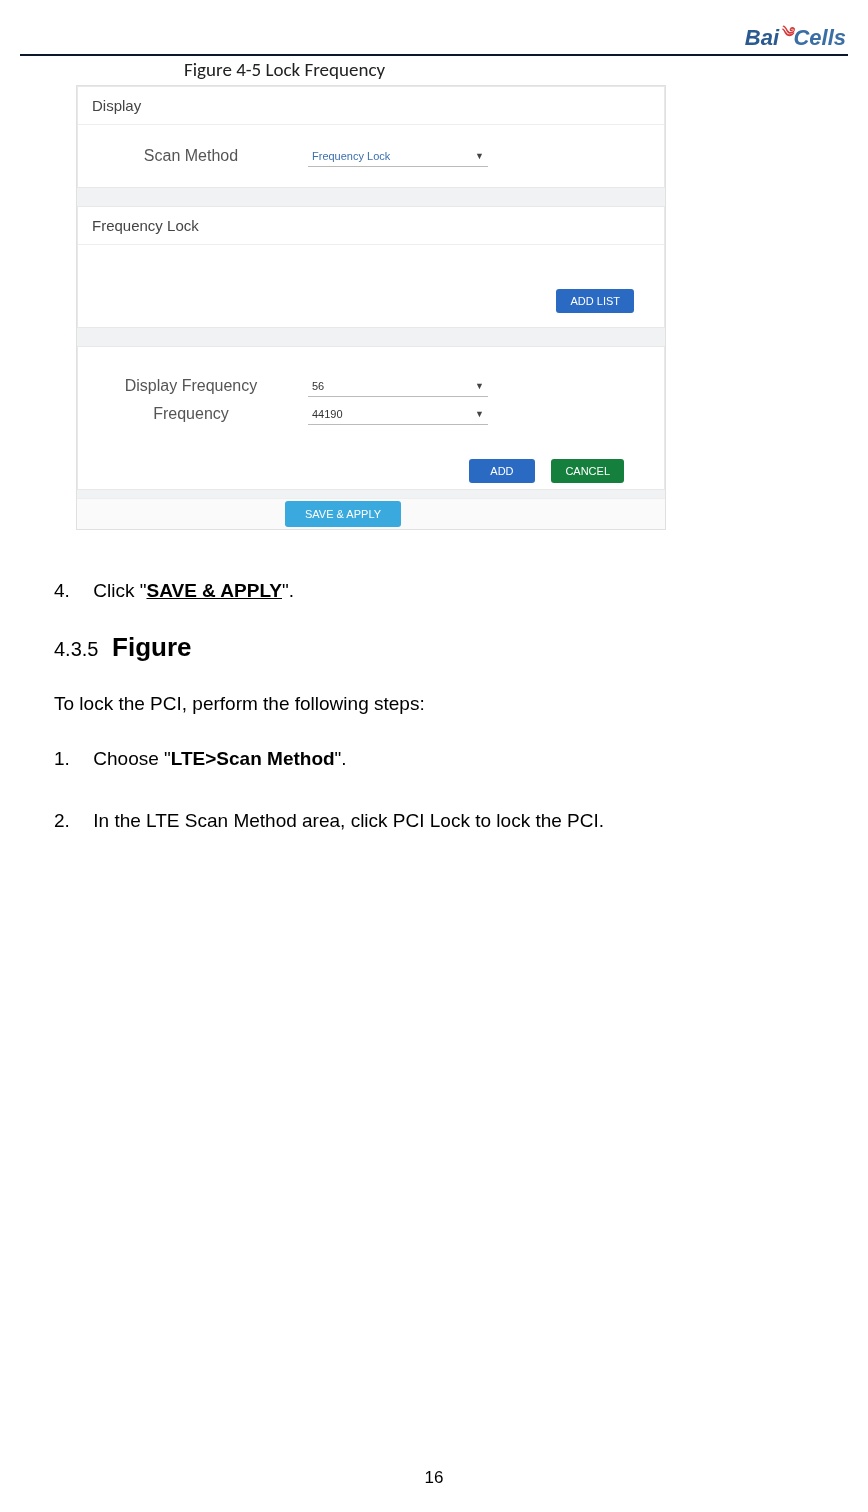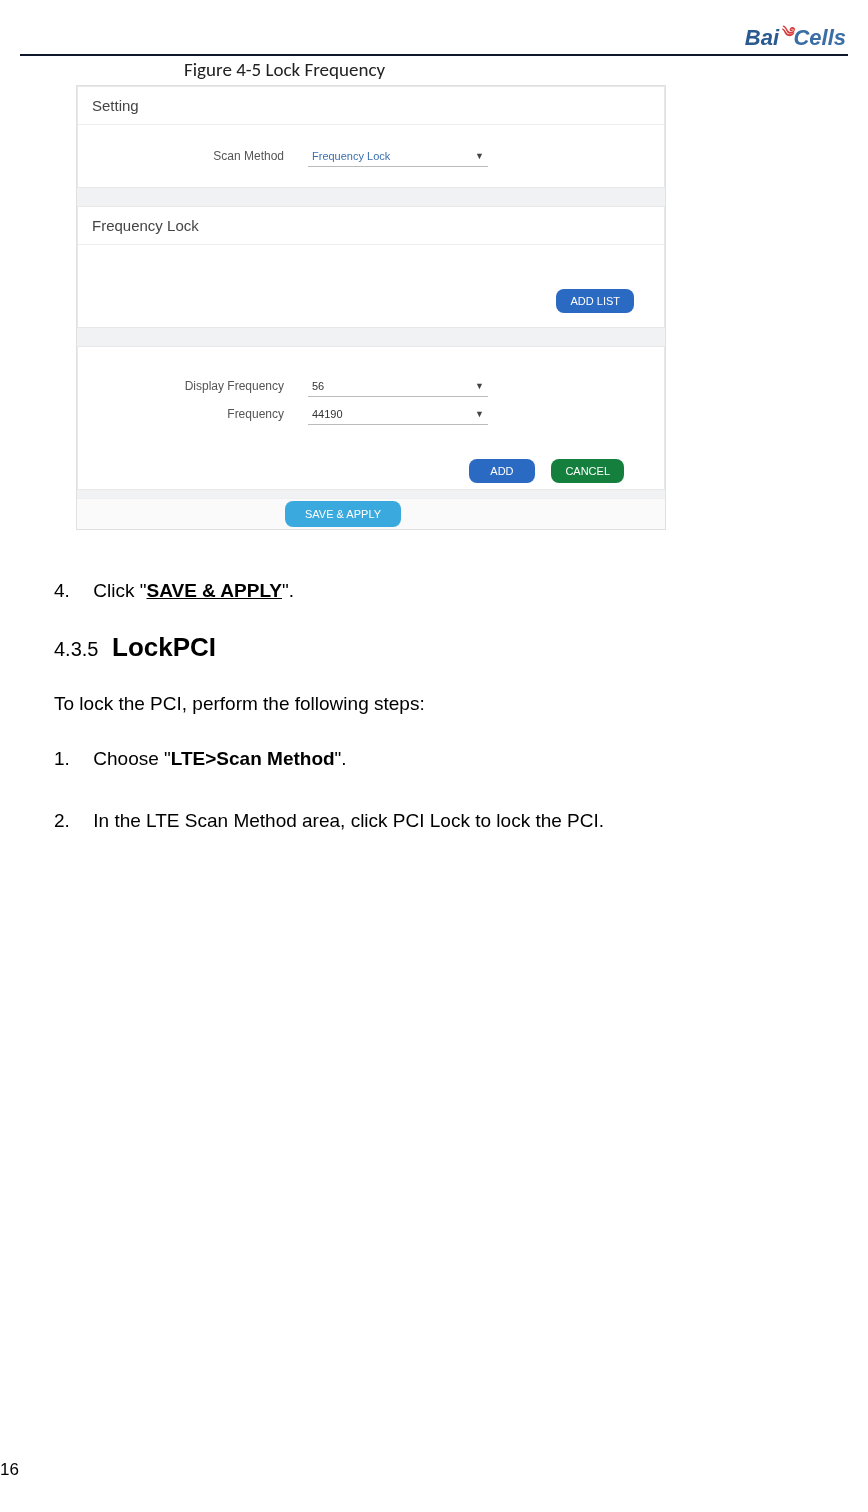--- a/index.html
+++ b/index.html
@@ -61,22 +61,22 @@
       border-bottom: 1px solid #eee;
     }
     .panel-body { padding: 14px 20px 14px 20px; }
     .form-row {
       display: flex;
       align-items: center;
       margin: 6px 0;
     }
     .form-label {
       width: 210px;
-      text-align: right;
-      font-size: 12px;
+      text-align: center;
+      font-size: 16px;
       color: #555;
       padding-right: 24px;
     }
     .form-select {
       width: 180px;
       height: 22px;
       border: none;
       border-bottom: 1px solid #bbb;
       font-size: 11px;
       color: #3b6fb0;
@@ -85,21 +85,21 @@
       align-items: center;
       justify-content: space-between;
       padding: 0 4px;
     }
     .select-caret { font-size: 9px; color: #444; }
     .btn {
       display: inline-block;
       padding: 6px 14px;
       font-size: 11px;
       color: #fff;
-      border-radius: 8px;
+      border-radius: 3px;
       border: none;
       text-align: center;
       min-width: 66px;
     }
     .btn-addlist { background: #2a6ac2; }
     .btn-add { background: #2a6ac2; }
     .btn-cancel { background: #15803d; }
     .btn-save { background: #3aa9de; padding: 7px 20px; font-size: 11px; }
     .btn-row-right { text-align: right; padding: 14px 30px 14px 0; }
     .btn-row-center { padding: 2px 0 2px 208px; border-top: 1px solid #eee; background: #fafafa;}
@@ -117,42 +117,42 @@
     .sec-num { font-weight: normal; margin-right: 8px;}
     .sec-title { font-weight: bold; font-size: 26px; }
     .intro { font-size: 19px; margin: 8px 0 24px 0; }
     .ol-list { margin-top: 6px; }
     .ol-list .ol-step { margin: 6px 0 22px 0; line-height: 2.1; }
     .bold { font-weight: bold; }
     .underline { text-decoration: underline; }
     .fig-ref { font-family: Calibri, Arial, sans-serif; font-size: 19px; }
     .page-number {
       position: absolute;
-      bottom: 32px;
+      bottom: 24px;
       left: 0; right: 0;
-      text-align: left;
+      text-align: center;
       font-size: 17px;
     }
   </style>
 </head>
 <body>
 
 <div class="header-bar">
   <div class="logo">
     <span class="logo-bai">Bai</span><span class="logo-wifi">༄</span><span class="logo-cells">Cells</span>
   </div>
 </div>
 
 <div class="content">
   <div class="figure-caption">Figure 4-5 Lock Frequency</div>
 
   <div class="screenshot">
 
     <div class="panel">
-      <div class="panel-header">Setting</div>
+      <div class="panel-header">Display</div>
       <div class="panel-body">
         <div class="form-row">
           <div class="form-label">Scan Method</div>
           <div class="form-select">
             <span>Frequency Lock</span>
             <span class="select-caret">▼</span>
           </div>
         </div>
       </div>
     </div>
@@ -194,21 +194,21 @@
   </div>
 
   <div class="doc-body">
     <div class="ol-step">
       <span class="ol-num">4.</span>
       <span>Click "</span><span class="bold underline">SAVE &amp; APPLY</span><span>".</span>
     </div>
 
     <div class="section-heading">
       <span class="sec-num">4.3.5</span>
-      <span class="sec-title">LockPCI</span>
+      <span class="sec-title">Figure</span>
     </div>
 
     <div class="intro">To lock the PCI, perform the following steps:</div>
 
     <div class="ol-list">
       <div class="ol-step">
         <span class="ol-num">1.</span>
         <span>Choose "</span><span class="bold">LTE&gt;Scan Method</span><span>".</span>
       </div>
       <div class="ol-step">

